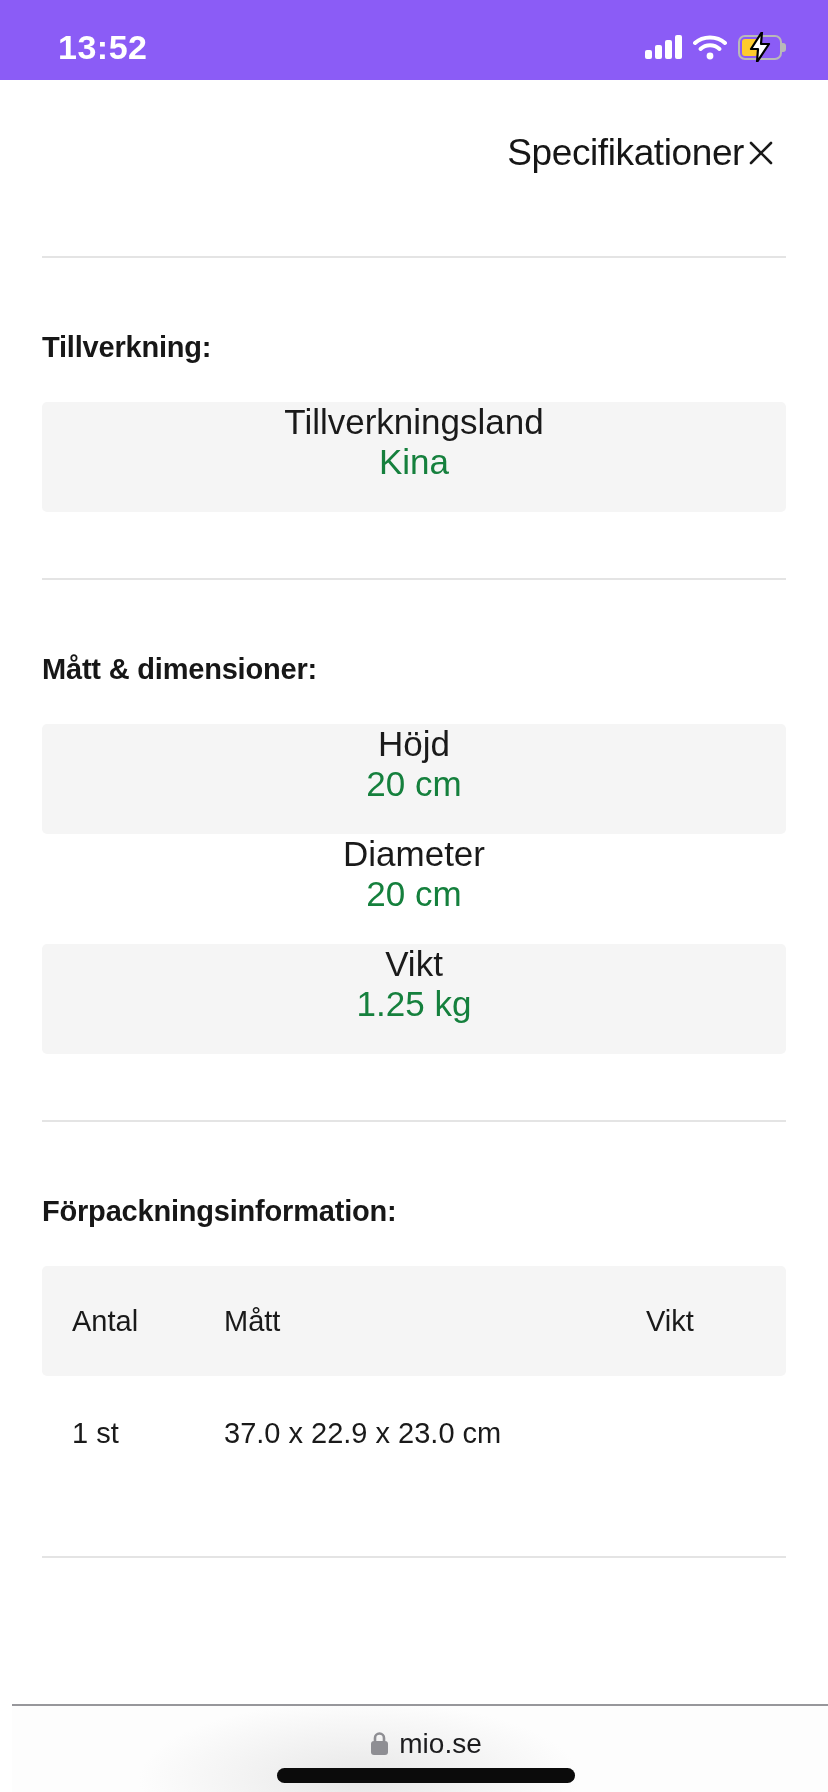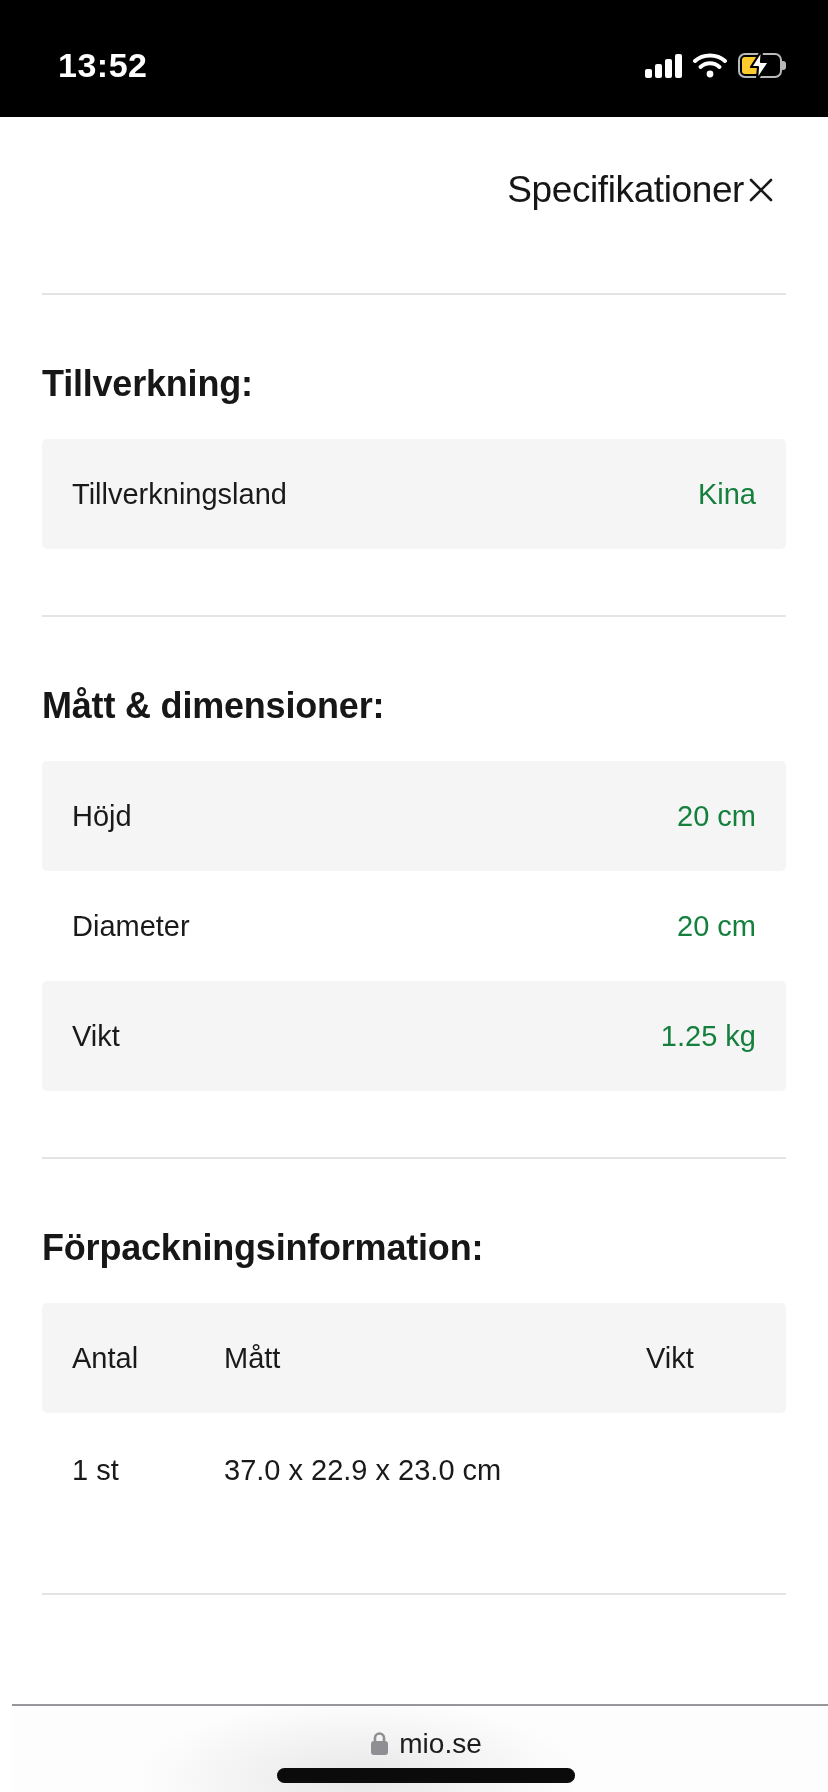--- a/index.html
+++ b/index.html
@@ -6,21 +6,21 @@
   html,body { width:828px; height:1792px; }
   body {
     font-family:"Liberation Sans", sans-serif;
     background:#ffffff; color:#1a1a1a;
     overflow:hidden; position:relative;
   }
   .screen { width:828px; height:1792px; position:relative; background:#fff; }
 
   
   .status-bar {
-    height:117px; background:#000000; color:#fff;
+    height:80px; background:#8b5cf6; color:#fff;
     display:flex; align-items:center; justify-content:space-between;
     padding:14px 40px 0 58px;
   }
   .status-time { font-size:34px; font-weight:700; letter-spacing:0.5px; }
   .status-icons { display:flex; align-items:center; gap:11px; }
   .signal { display:flex; align-items:flex-end; gap:3px; height:24px; }
   .signal span { width:7px; background:#fff; border-radius:2px; display:block; }
   .signal span:nth-child(1){height:9px;}
   .signal span:nth-child(2){height:14px;}
   .signal span:nth-child(3){height:19px;}
@@ -48,27 +48,27 @@
   .close-button {
     background:none; border:none; cursor:pointer; padding:0;
     width:34px; height:34px; display:flex; align-items:center; justify-content:center;
   }
 
   .divider { height:2px; background:#e4e4e4; margin:0 42px; }
   .divider.first { margin-top:81px; }
 
   
   .section-heading {
-    margin:72px 42px 38px; font-size:36px; font-weight:700;
+    margin:72px 42px 38px; font-size:29px; font-weight:700;
     color:#171717; letter-spacing:-0.2px; line-height:34px;
   }
   .rows { margin:0 42px 66px; }
   .spec-row {
-    height:110px; display:flex; align-items:center; justify-content:space-between;
-    padding:0 30px; font-size:29px; border-radius:5px;
+    height:110px; display:flex; align-items:center; 
+    padding:0 30px; font-size:35px; border-radius:5px;flex-direction:column;
   }
   .spec-row.gray { background:#f5f5f5; }
   .spec-row .label { color:#1a1a1a; }
   .spec-row .value { color:#15803d; }
 
   
   .pack-row {
     height:110px; display:grid; grid-template-columns:152px 1fr 110px;
     align-items:center; padding:0 30px; font-size:29px; border-radius:5px;
   }

